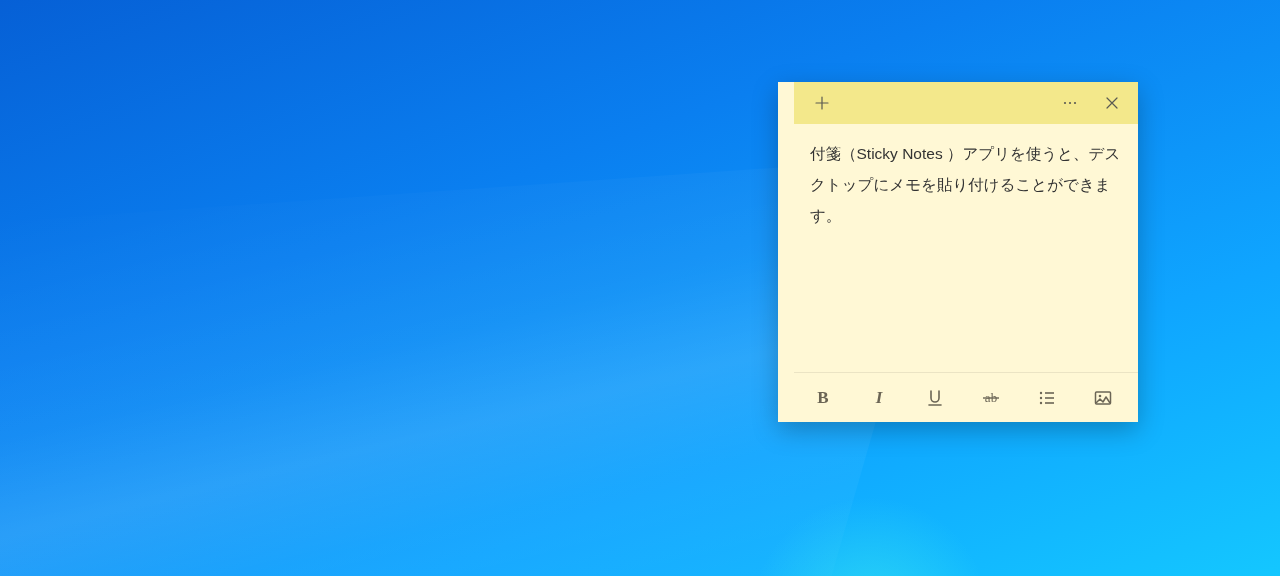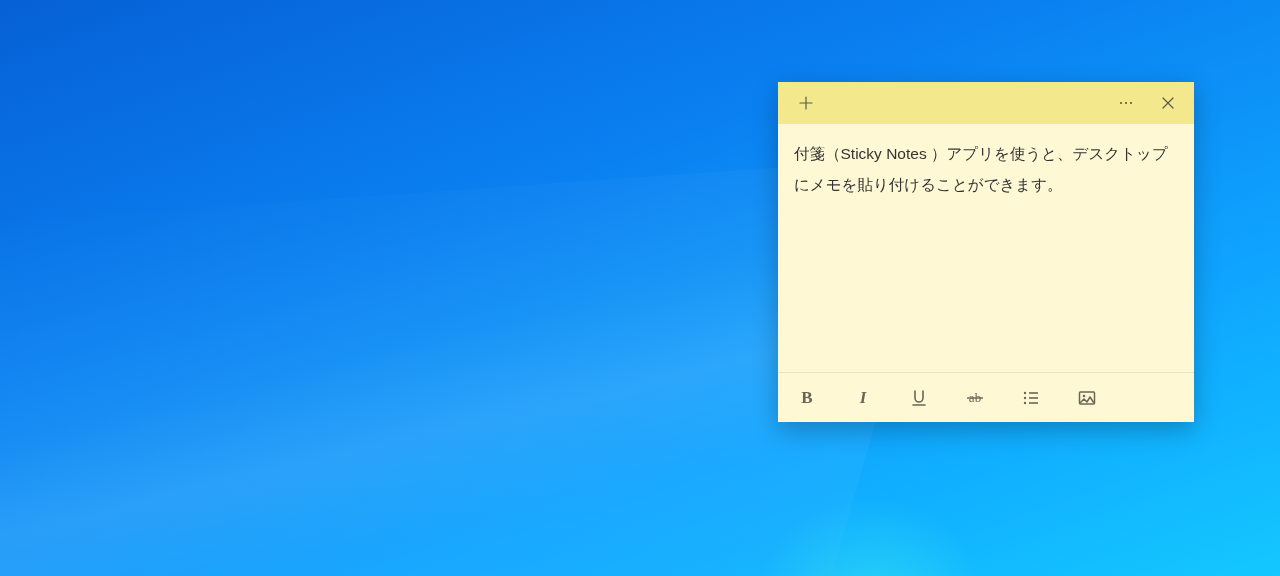--- a/index.html
+++ b/index.html
@@ -38,26 +38,27 @@
       width: 220px;
       height: 130px;
       background: radial-gradient(circle at 50% 100%, rgba(80,255,230,0.4) 0%, rgba(80,255,230,0) 70%);
       pointer-events: none;
     }
 
     .sticky-note {
       position: absolute;
       top: 82px;
       left: 778px;
-      width: 416px;
+      width: 360px;
       height: 340px;
       background: #fff8d5;
       box-shadow: 0 8px 24px rgba(0,0,0,0.25);
       display: flex;
       flex-direction: column;
+      padding-left: 16px;
     }
 
     .note-titlebar {
       height: 42px;
       background: #f3e88b;
       display: flex;
       align-items: center;
       justify-content: space-between;
       padding: 0 10px 0 12px;
     }

